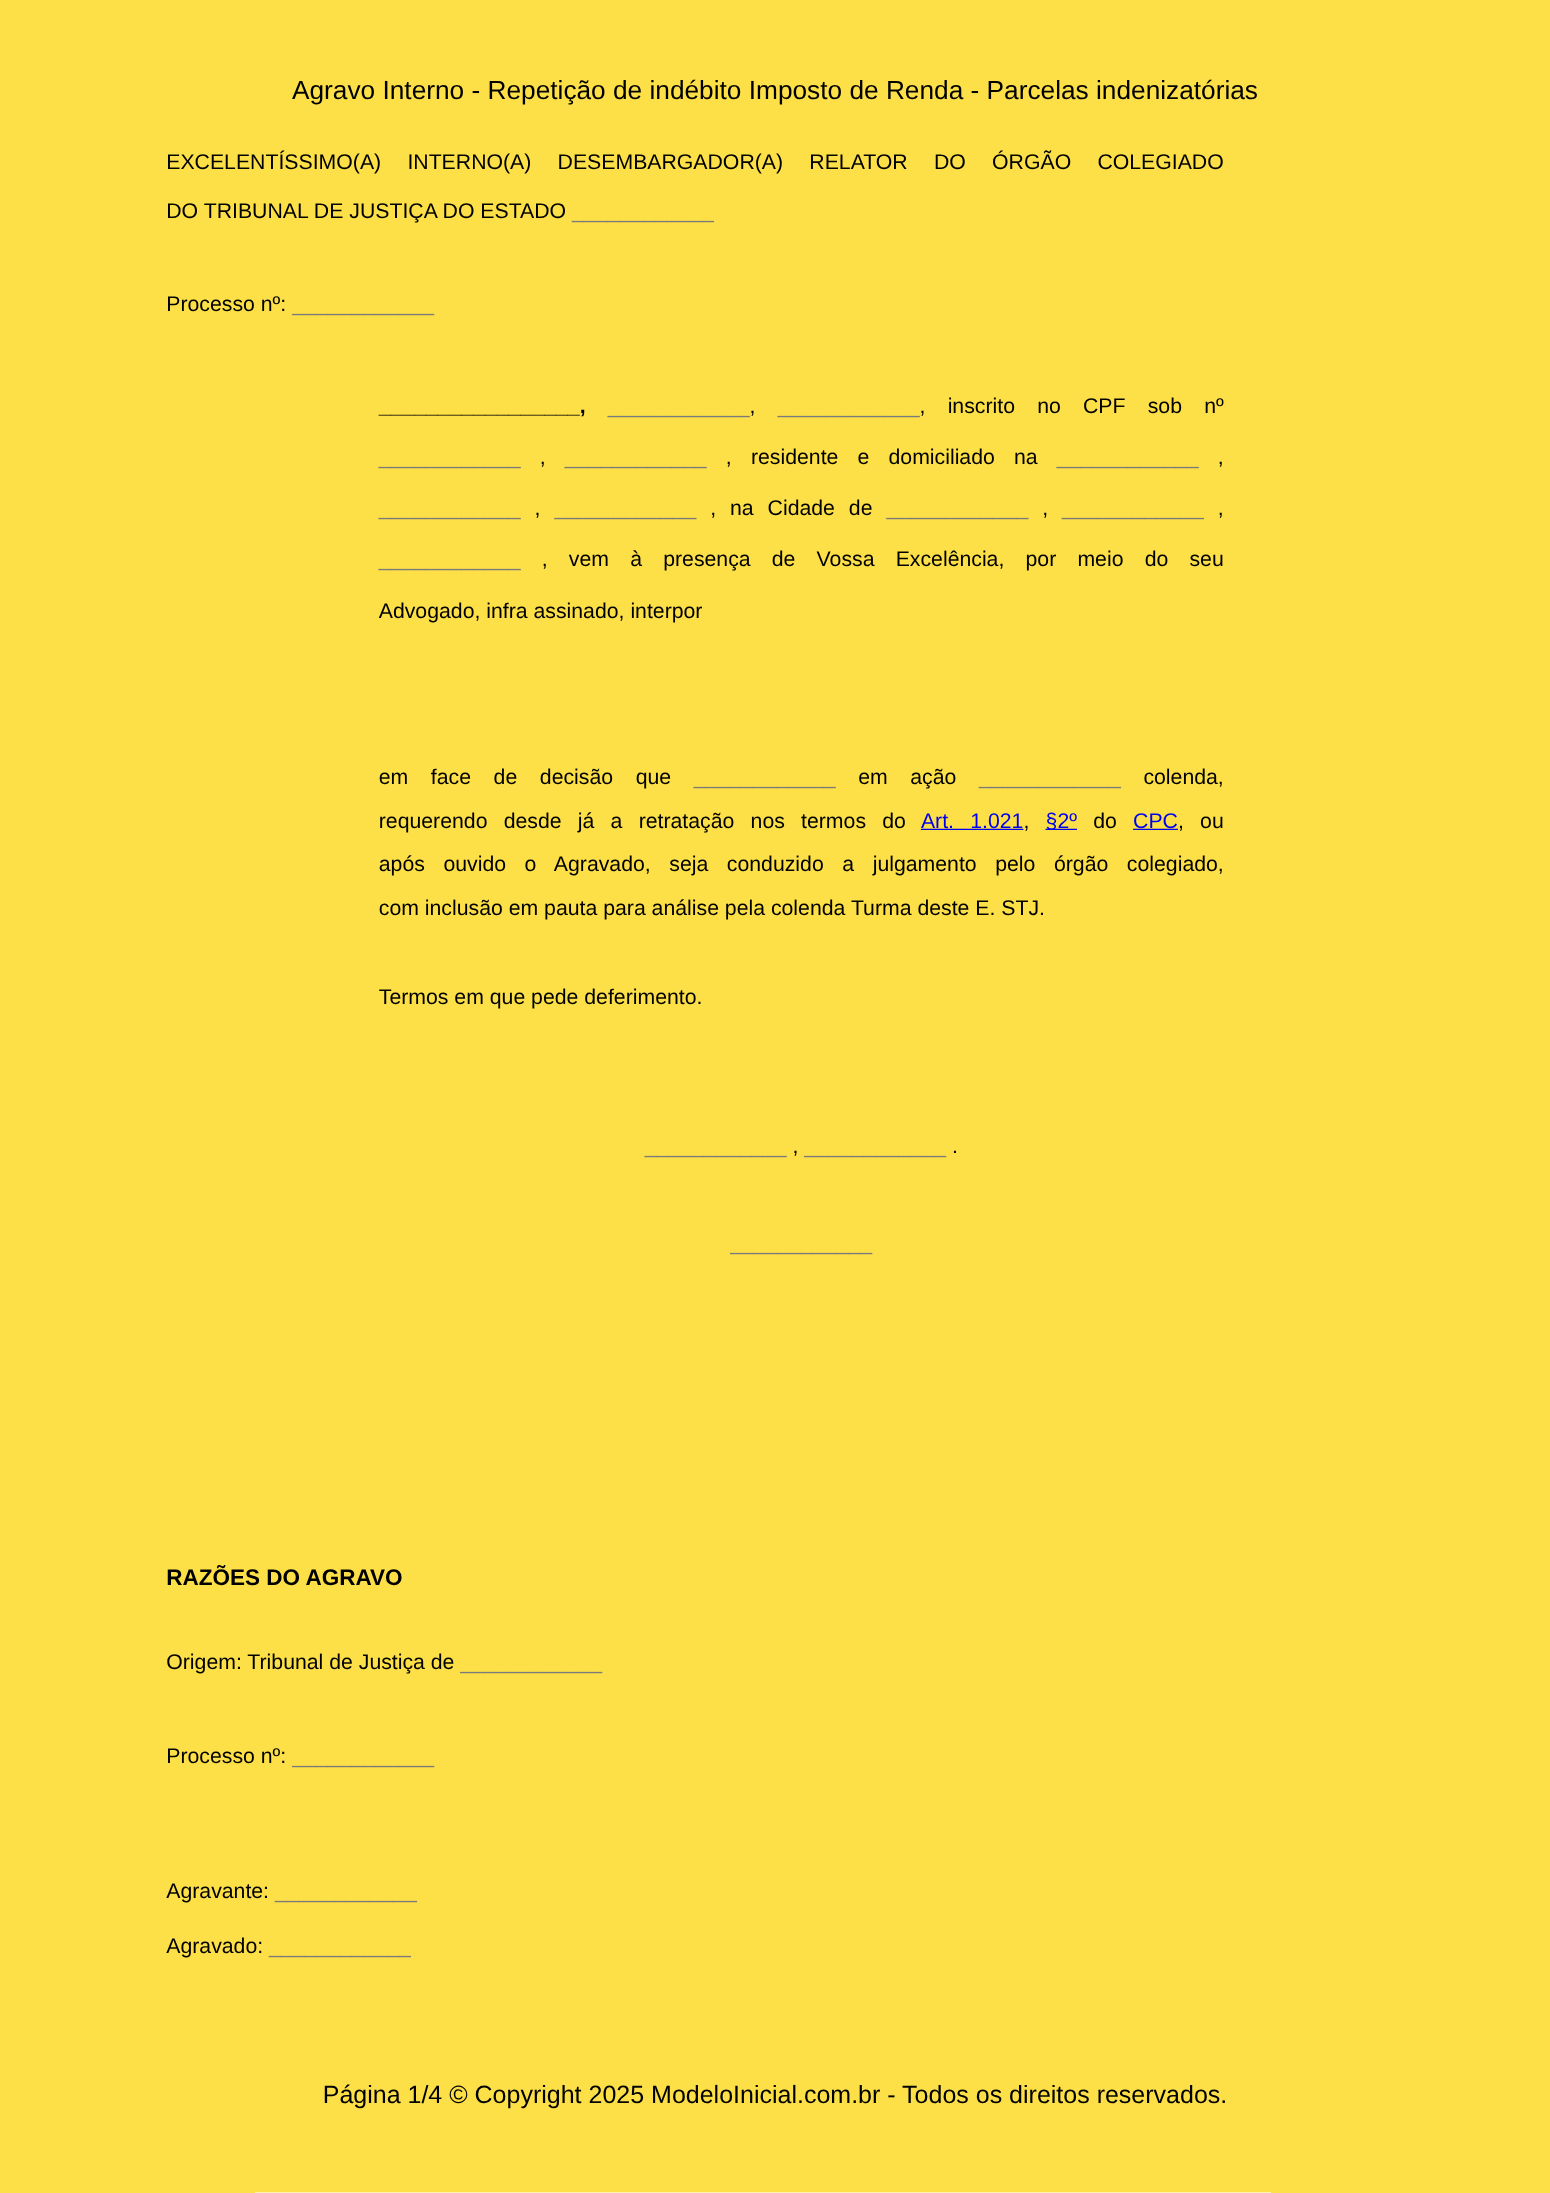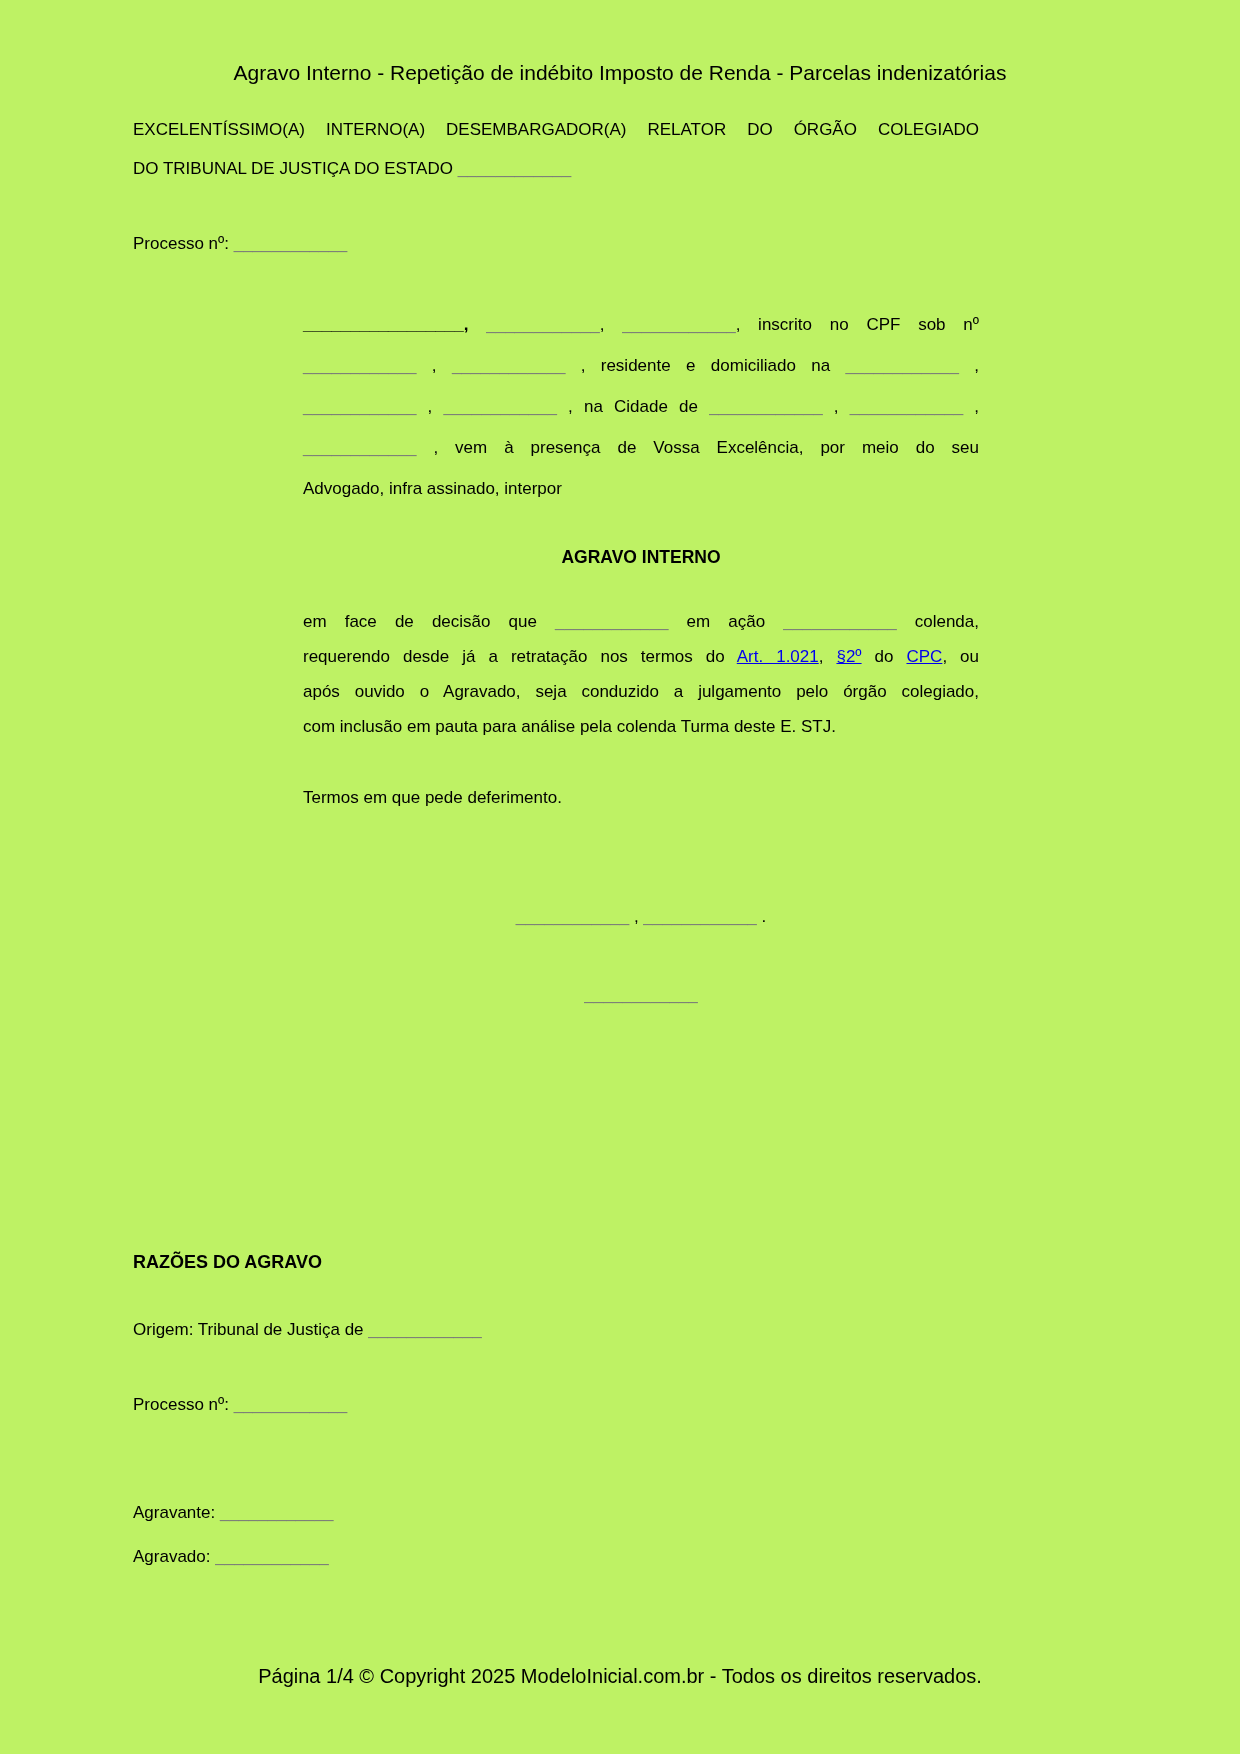--- a/index.html
+++ b/index.html
@@ -1,19 +1,19 @@
 <!DOCTYPE html>
 <html lang="pt-br"><head>
 <meta charset="utf-8">
 <style>
   html,body{margin:0;padding:0;background:#fff;}
   .page{
     position:relative;
     width:1240px;height:1754px;
-    background:#bef264;
+    background:#fde047;
     font-family:"Liberation Sans", sans-serif;
     font-size:17px;
     color:#000;
     overflow:hidden;
   }
   .abs{position:absolute;}
   .doc-title{
     top:58px;left:0;width:1240px;
     text-align:center;font-size:21px;line-height:30px;color:#000;
   }
@@ -55,21 +55,20 @@
   <div class="abs label-line" style="top:233px;"><span class="seg">Processo nº: </span><span class="blank">____________</span></div>
 
   <div class="abs indent-block qualification">
     <div class="jl"><span class="blank bold">_________________</span><span class="bold">, </span><span class="blank">____________</span><span class="seg">, </span><span class="blank">____________</span><span class="seg">, inscrito no CPF sob nº</span></div>
     <div class="jl"><span class="blank">____________</span><span class="seg"> , </span><span class="blank">____________</span><span class="seg"> , residente e domiciliado na </span><span class="blank">____________</span><span class="seg"> ,</span></div>
     <div class="jl"><span class="blank">____________</span><span class="seg"> , </span><span class="blank">____________</span><span class="seg"> , na Cidade de </span><span class="blank">____________</span><span class="seg"> , </span><span class="blank">____________</span><span class="seg"> ,</span></div>
     <div class="jl"><span class="blank">____________</span><span class="seg"> , vem à presença de Vossa Excelência, por meio do seu</span></div>
     <div class="nl"><span class="seg">Advogado, infra assinado, interpor</span></div>
   </div>
 
-  <div class="abs indent-block doc-heading">AGRAVO INTERNO</div>
 
   <div class="abs indent-block agravo-body">
     <div class="jl"><span class="seg">em face de decisão que </span><span class="blank">____________</span><span class="seg"> em ação </span><span class="blank">____________</span><span class="seg"> colenda,</span></div>
     <div class="jl"><span class="seg">requerendo desde já a retratação nos termos do </span><a href="#" class="doclink">Art. 1.021</a><span class="seg">, </span><a href="#" class="doclink">§2º</a><span class="seg"> do </span><a href="#" class="doclink">CPC</a><span class="seg">, ou</span></div>
     <div class="jl"><span class="seg">após ouvido o Agravado, seja conduzido a julgamento pelo órgão colegiado,</span></div>
     <div class="nl"><span class="seg">com inclusão em pauta para análise pela colenda Turma deste E. STJ.</span></div>
   </div>
 
   <div class="abs indent-block termos">Termos em que pede deferimento.</div>
 

